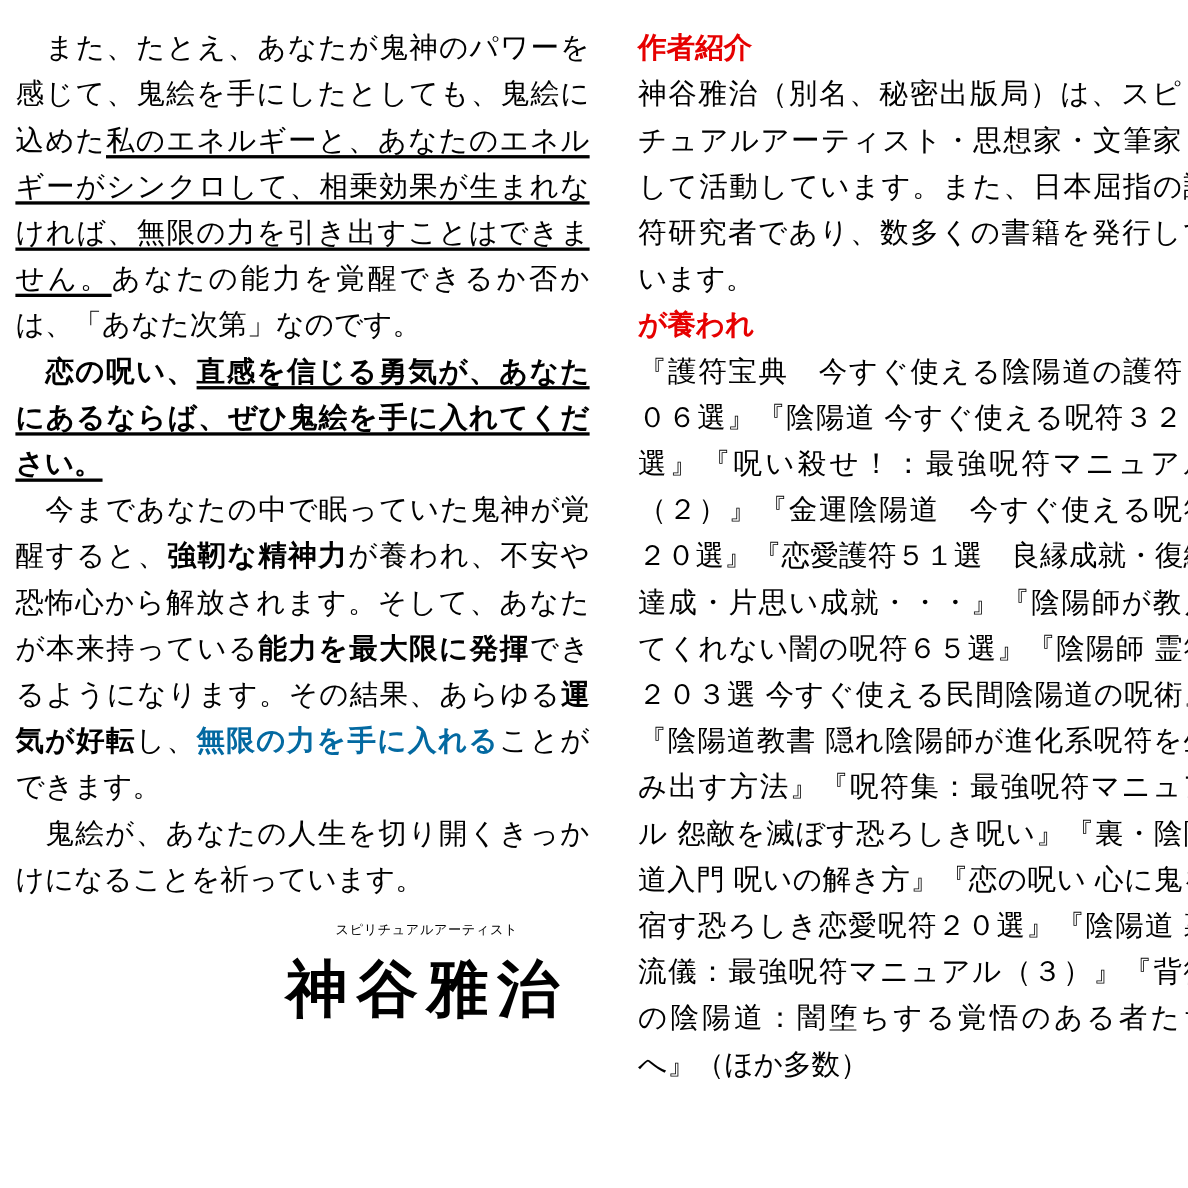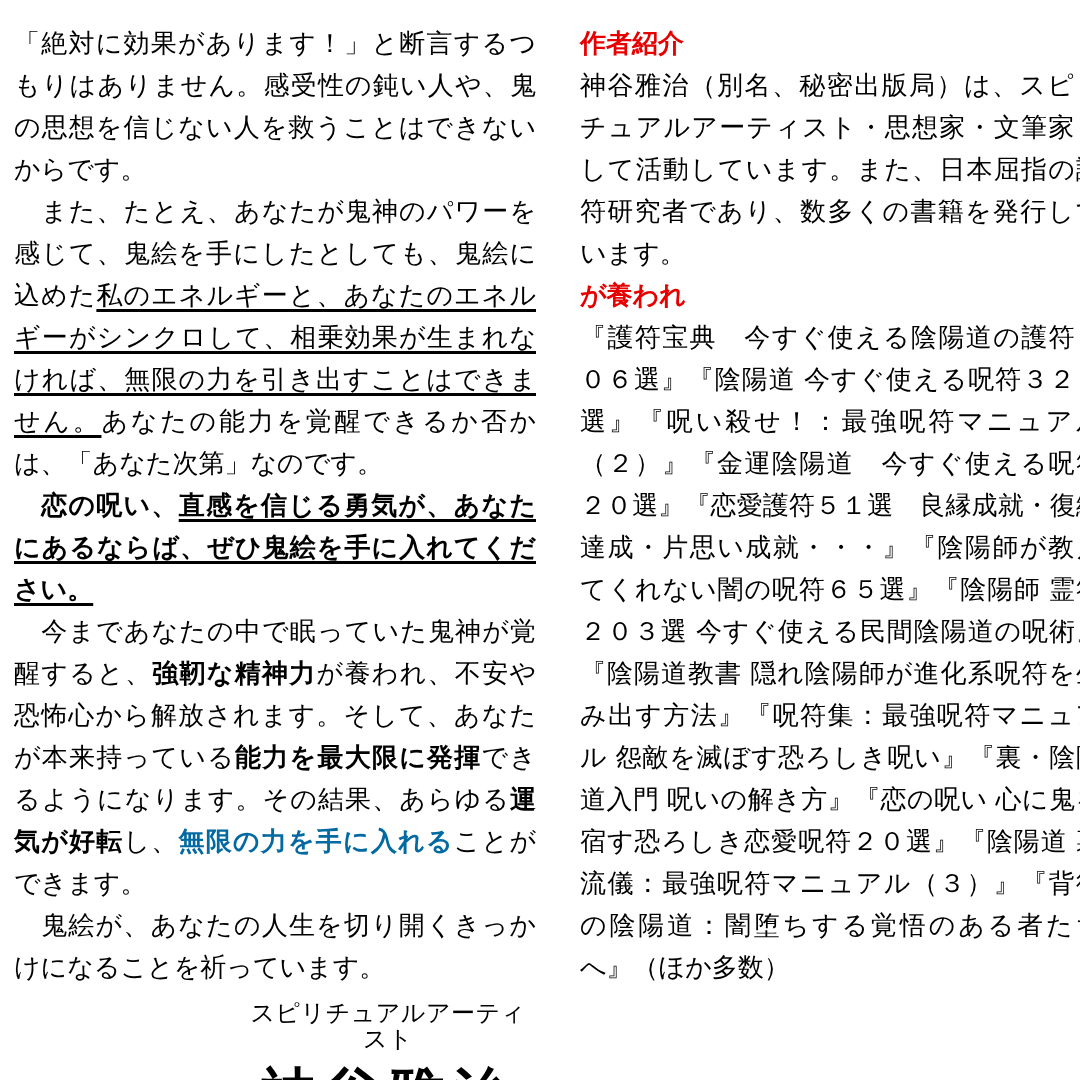--- a/index.html
+++ b/index.html
@@ -37,41 +37,40 @@
     font-weight:bold;
     margin:0;
   }
   .heading-gap{margin-top:50px;}
   .sig{
     width:296px;
     margin:12px 0 0 auto;
     text-align:center;
   }
   .sig-title{
-    font-size:24px;
+    font-size:12px;
     line-height:26px;
     letter-spacing:0.5px;
   }
   .sig-name{
     font-family:"DejaVu Serif",serif;
     font-weight:bold;
     font-size:56px;
     line-height:62px;
     letter-spacing:8px;
     margin-top:10px;
     white-space:nowrap;
   }
 </style>
 </head>
 <body>
 
 <div class="page">
 
   <div class="col col-left">
-    <p><span>「絶対に効果があります！」と断言するつもりはありません。感受性の鈍い人や、鬼の思想を信じない人を救うことはできないからです。</span></p>
     <p><span>　また、たとえ、あなたが鬼神のパワーを感じて、鬼絵を手にしたとしても、鬼絵に込めた</span><span class="u">私のエネルギーと、あなたのエネルギーがシンクロして、相乗効果が生まれなければ、無限の力を引き出すことはできません。</span><span>あなたの能力を覚醒できるか否かは、「あなた次第」なのです。</span></p>
     <p><span class="b">　恋の呪い、</span><span class="b u">直感を信じる勇気が、あなたにあるならば、ぜひ鬼絵を手に入れてください。</span></p>
     <p><span>　今まであなたの中で眠っていた鬼神が覚醒すると、</span><span class="b">強靭な精神力</span><span>が養われ、不安や恐怖心から解放されます。そして、あなたが本来持っている</span><span class="b">能力を最大限に発揮</span><span>できるようになります。その結果、あらゆる</span><span class="b">運気が好転</span><span>し、</span><span class="b r">無限の力を手に入れる</span><span>ことができます。</span></p>
     <p><span>　鬼絵が、あなたの人生を切り開くきっかけになることを祈っています。</span></p>
 
     <div class="sig">
       <div class="sig-title">スピリチュアルアーティスト</div>
       <div class="sig-name">神谷雅治</div>
     </div>
   </div>

